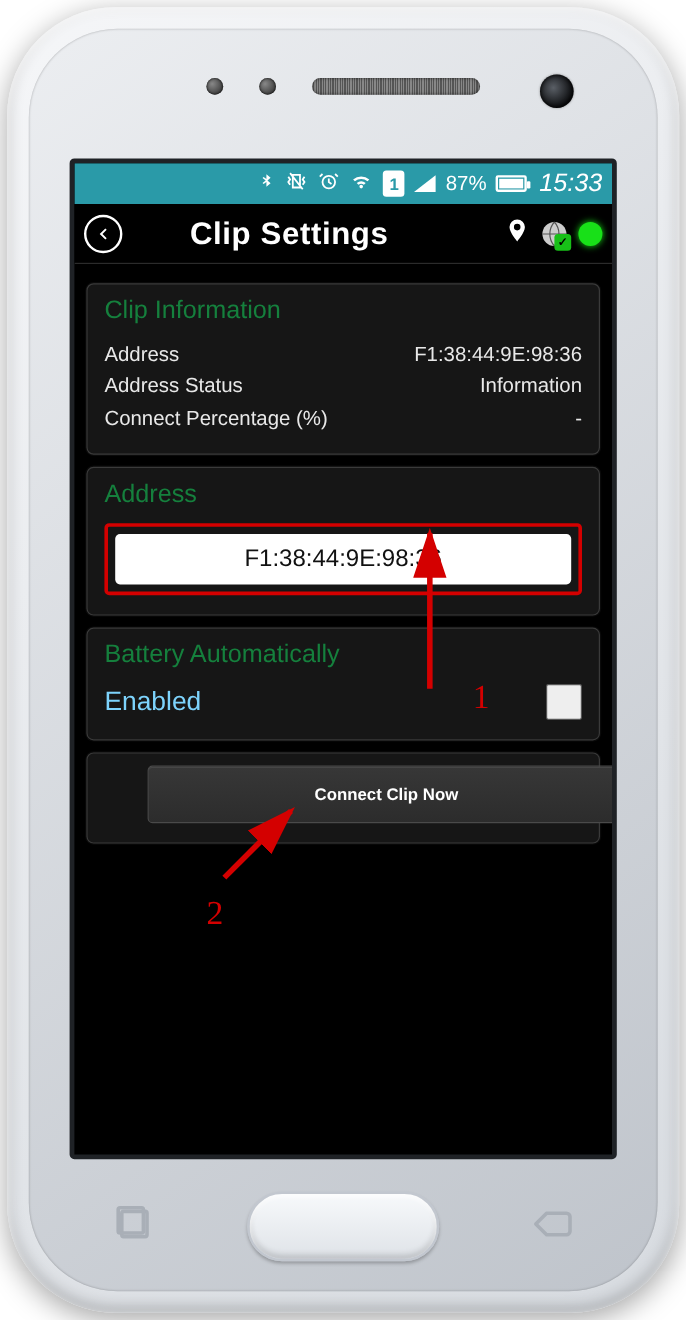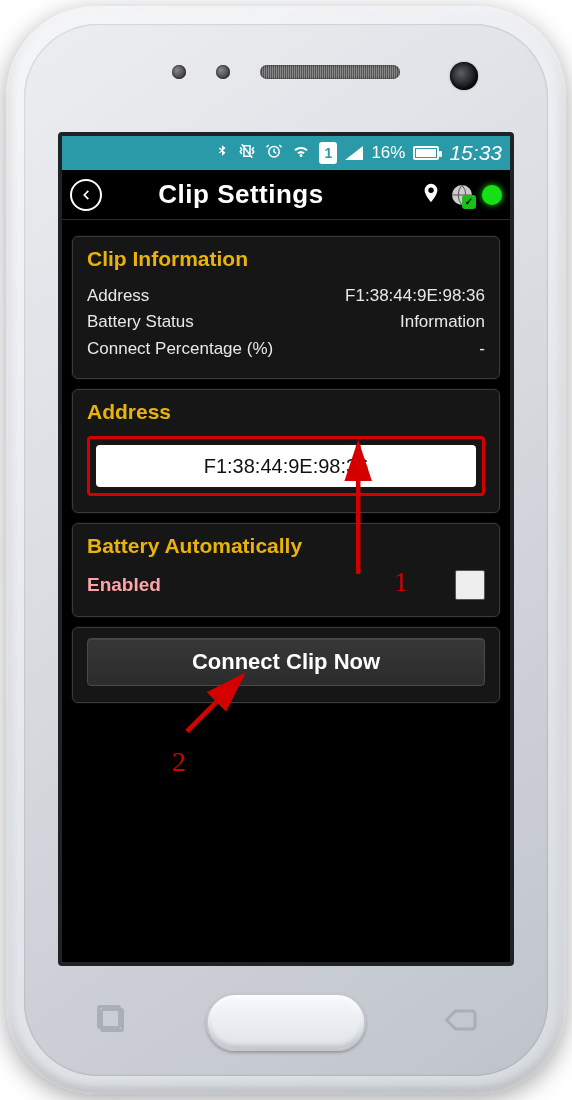--- a/index.html
+++ b/index.html
@@ -128,41 +128,42 @@
   
   .content{padding:6px 6px 0;}
   .card{
     background:#161616;
     border:1px solid #3a3a3a;
     border-radius:6px;
     padding:10px 14px 16px;
     margin:10px 4px;
     box-shadow:0 0 0 1px #0a0a0a, 0 2px 3px rgba(0,0,0,.6);
   }
-  .card-title{font-size:21px;color:#eab308;margin-bottom:12px;font-weight:700;}
+  .card-title{font-size:21px;color:#15803d;margin-bottom:12px;font-weight:400;}
   .kv-row{display:flex;justify-content:space-between;font-size:17px;color:#e8e8e8;line-height:1.55;}
   .addr-field-wrap{
     border:3px solid #d40000; border-radius:4px; padding:6px;
   }
   .addr-field{
     width:100%; height:42px; border-radius:4px; background:#fff;
     display:flex;align-items:center;justify-content:center;
     color:#111;font-size:20px;
   }
   .enable-row{display:flex;align-items:center;justify-content:space-between;margin-top:8px;}
-  .enable-label{font-size:19px;color:#fca5a5;font-weight:bold;}
+  .enable-label{font-size:22px;color:#7dd3fc;}
   .checkbox{
     width:30px;height:30px;background:#eee;border:1px solid #555;border-radius:2px;
   }
   .connect-btn{
     width:100%;height:48px;border-radius:4px;border:1px solid #4a4a4a;
     background:linear-gradient(#373737,#2c2c2c);
-    color:#fff;font-size:22px;font-weight:700;
+    color:#fff;font-size:14px;font-weight:700;
     display:flex;align-items:center;justify-content:center;
     box-shadow:inset 0 1px 0 rgba(255,255,255,.08);
+    margin-left:36px;
   }
   
   .anno{position:absolute;pointer-events:none;}
   .anno-num{color:#d40000;font-size:28px;font-family:"Times New Roman",serif;font-weight:400;}
   
   .hw-row{
     position:absolute; left:0; right:0; bottom:14px; height:80px;
     display:flex; align-items:center; justify-content:space-between;
     padding:0 70px;
   }
@@ -207,21 +208,21 @@
               </svg>
           </span>
           <span>
             <svg width="20" height="18" viewBox="0 0 24 24" fill="#fff">
                 <path d="M12 20a2 2 0 100-4 2 2 0 000 4zm-5-6a8 8 0 0110 0l-2 2a5 5 0 00-6 0zm-4-4a14 14 0 0118 0l-2 2a11 11 0 00-14 0z"></path>
               </svg>
           </span>
           <span class="sim-badge">1</span>
           <span class="sig-tri"></span>
         </div>
-        <span>16%</span>
+        <span>87%</span>
         <span class="battery-shell">
             <span class="battery-fill"></span>
           </span>
         <span style="font-size:21px;margin-left:2px;font-style:italic;">15:33</span>
       </div>
 
       <div class="app-bar">
         <div class="back-circle">
           <svg viewBox="0 0 24 24">
               <path d="M15 4l-8 8 8 8 2-2-6-6 6-6z"></path>
@@ -247,21 +248,21 @@
 
       <div class="content">
 
         <div class="card">
           <div class="card-title">Clip Information</div>
           <div class="kv-row">
             <span>Address</span>
             <span>F1:38:44:9E:98:36</span>
           </div>
           <div class="kv-row">
-            <span>Battery Status</span>
+            <span>Address Status</span>
             <span>Information</span>
           </div>
           <div class="kv-row">
             <span>Connect Percentage (%)</span>
             <span>-</span>
           </div>
         </div>
 
         <div class="card" style="position:relative;">
           <div class="card-title">Address</div>

